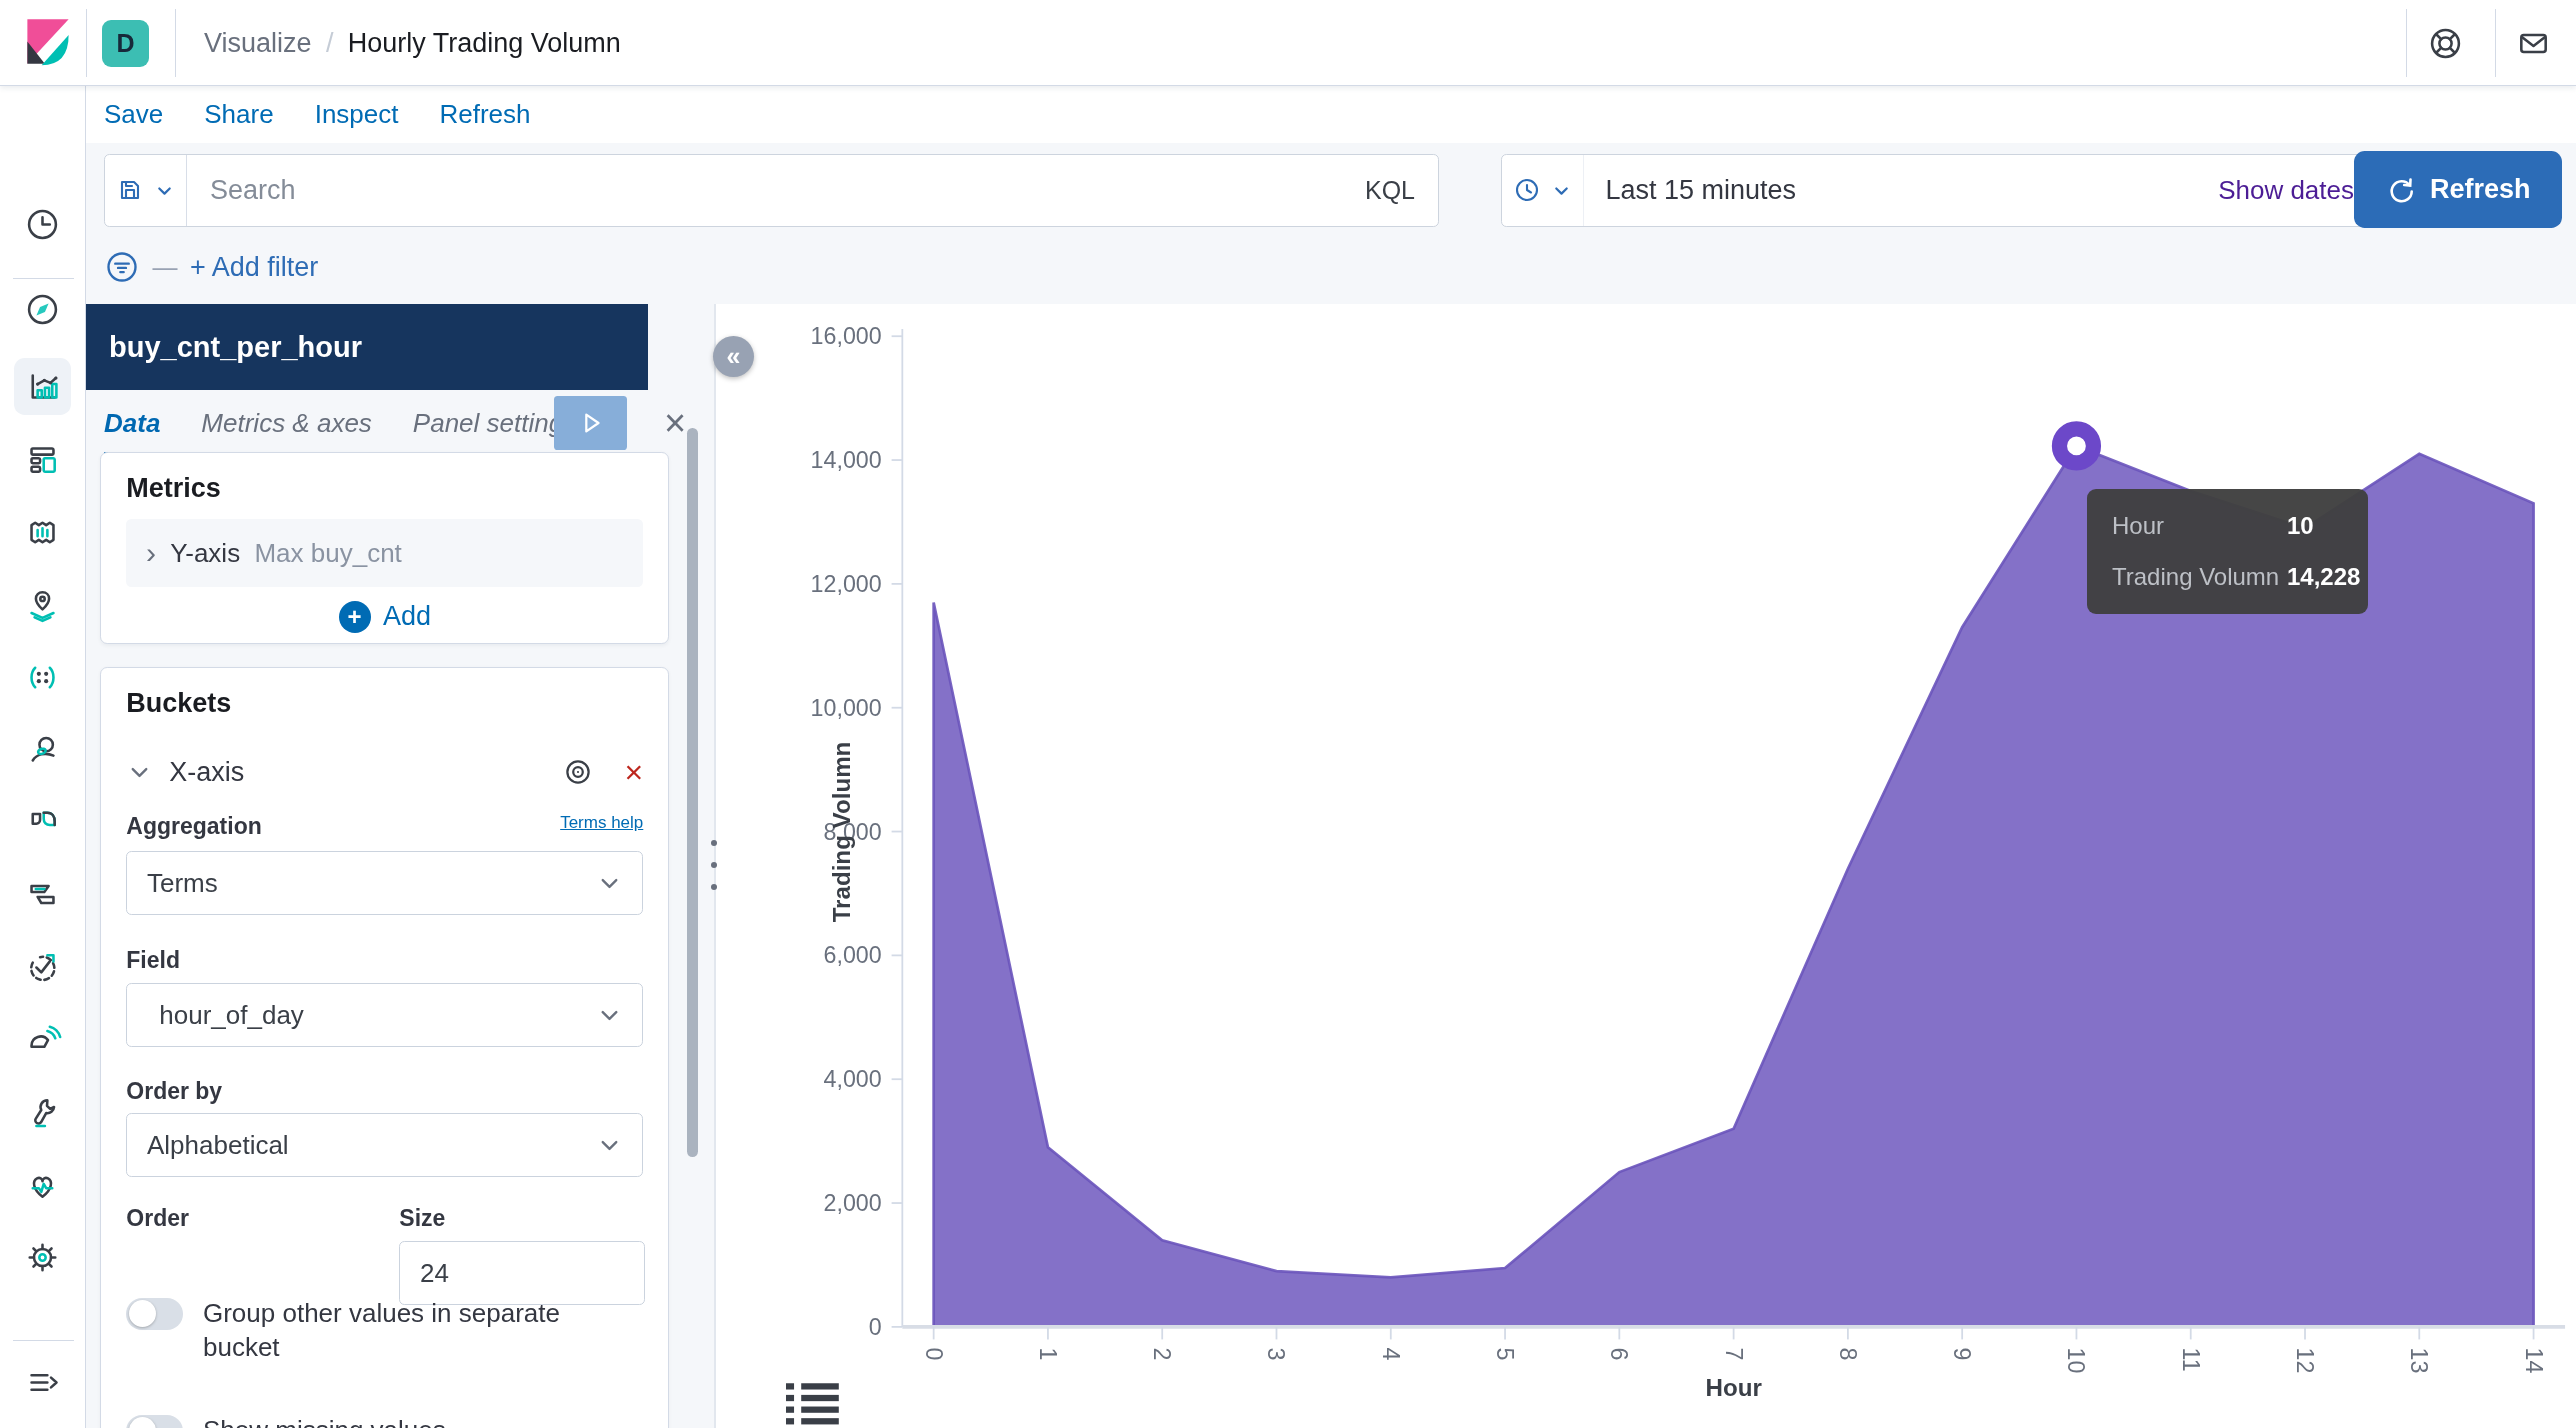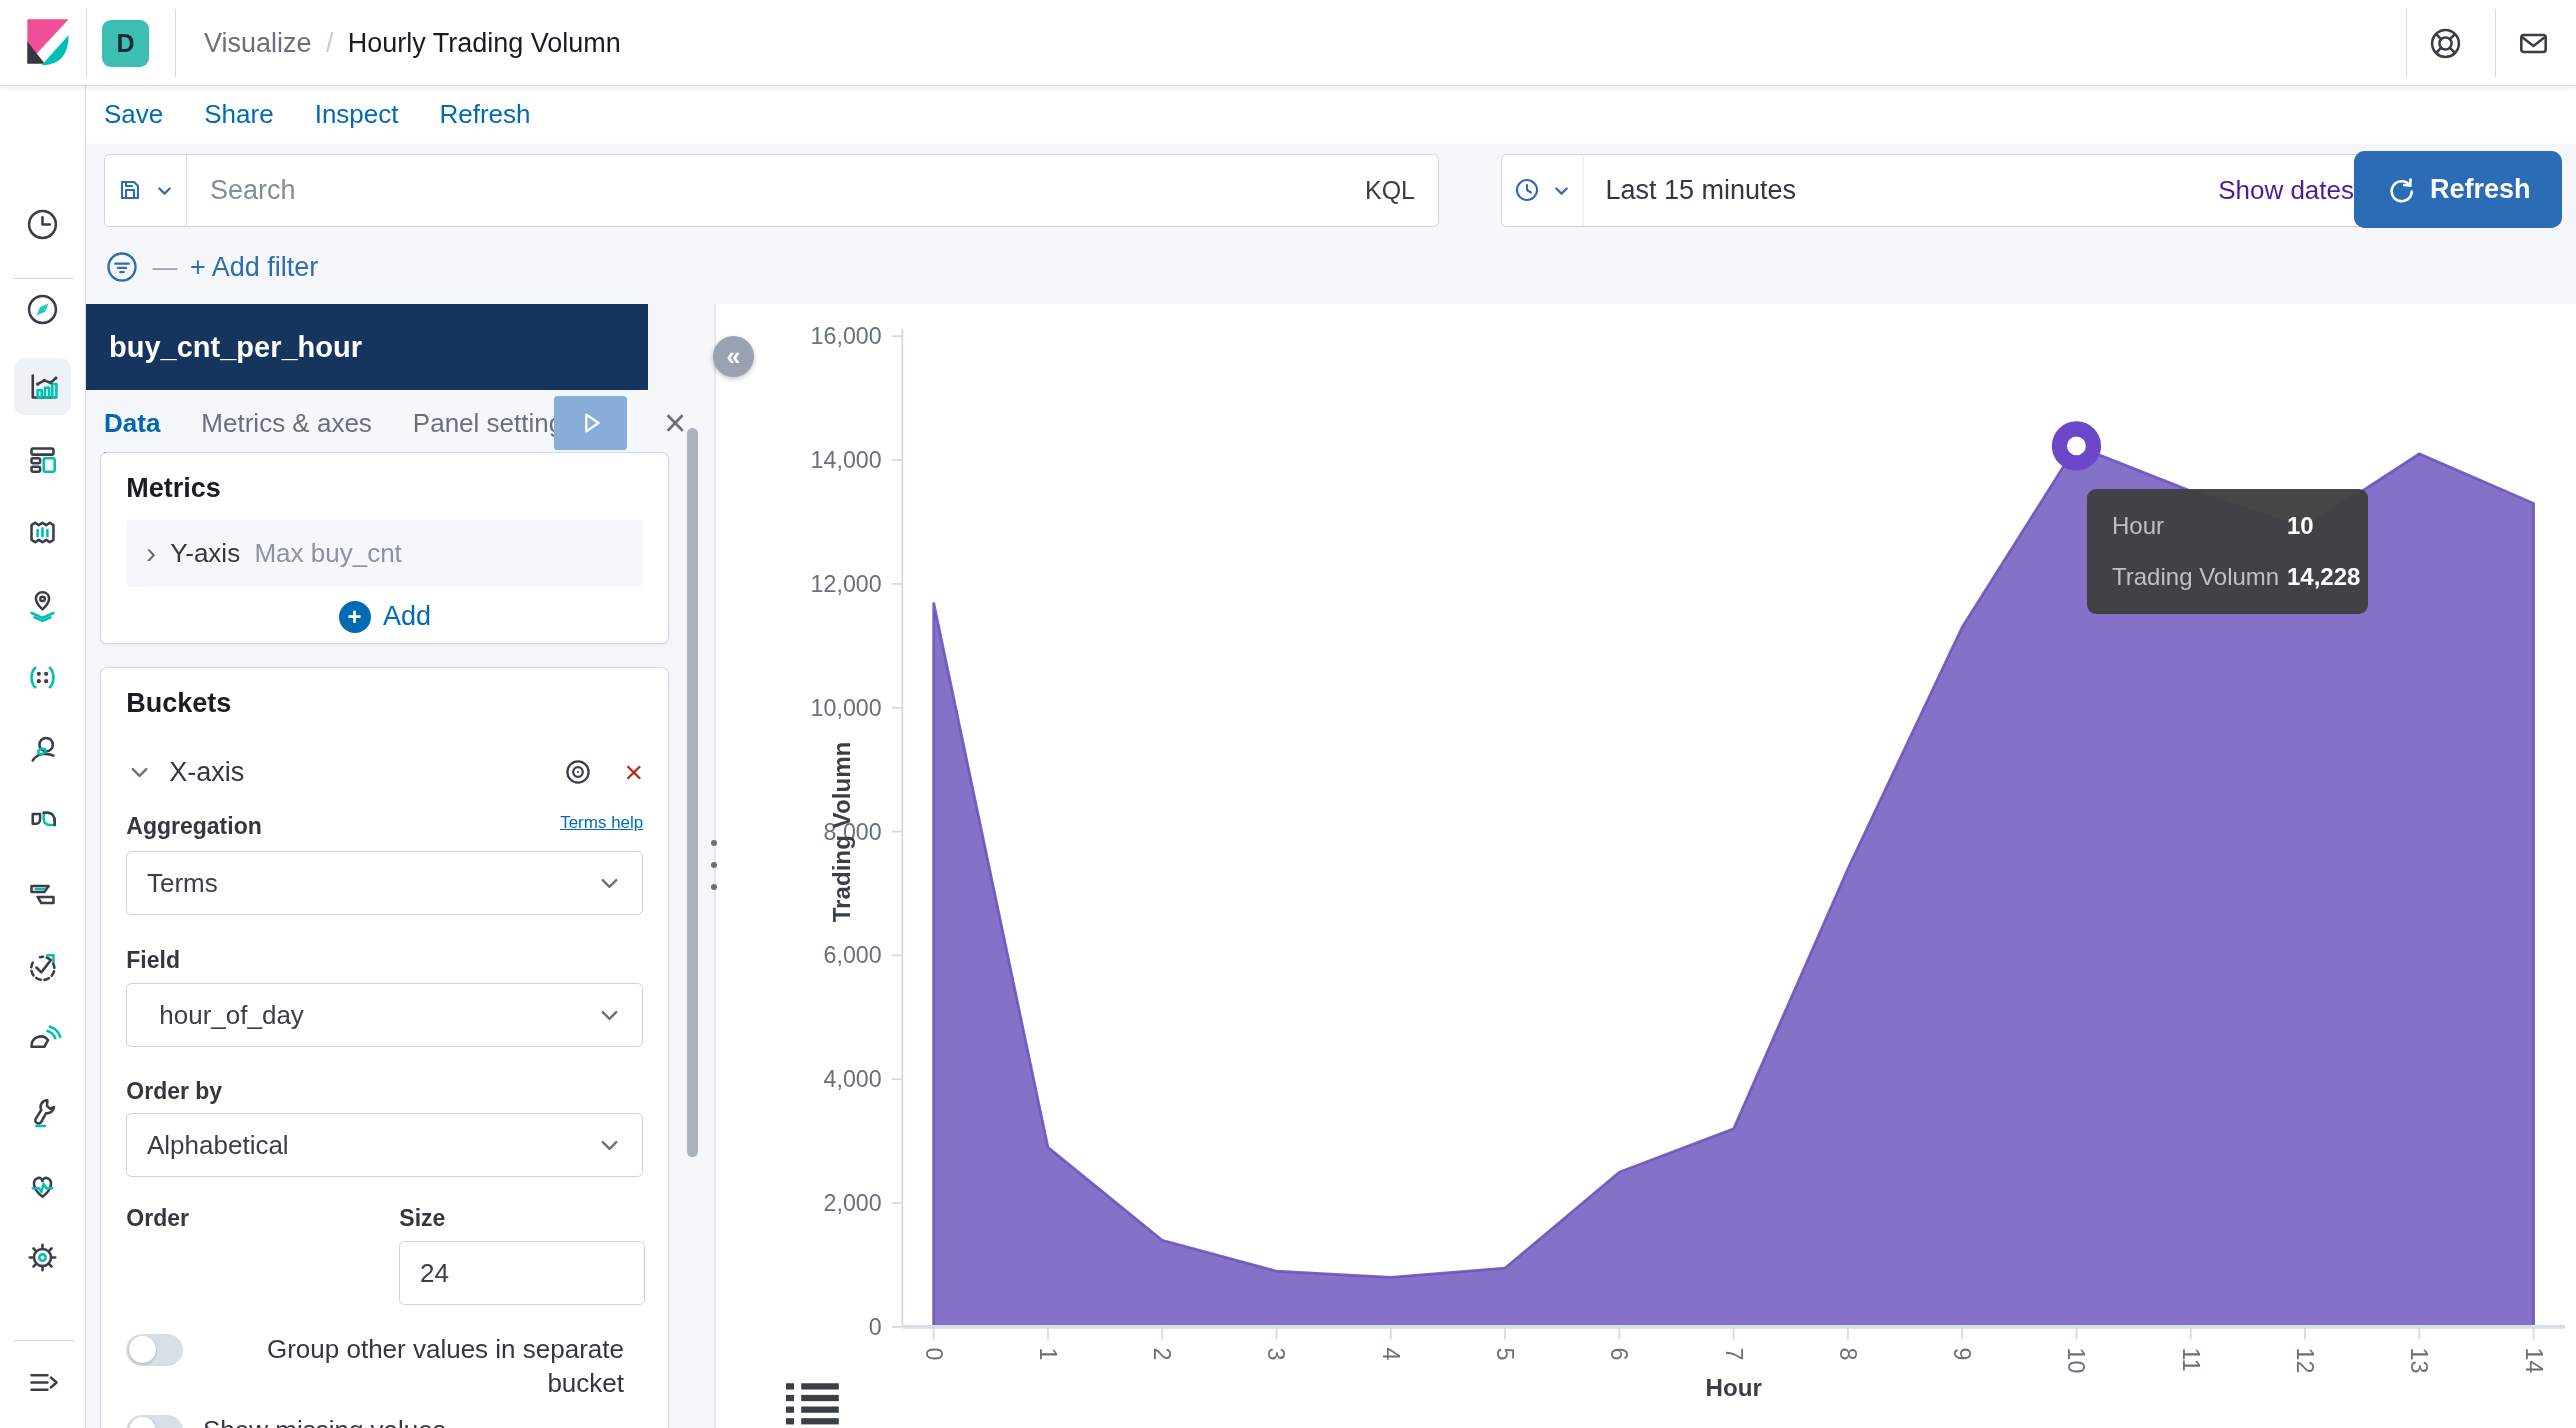--- a/index.html
+++ b/index.html
@@ -62,21 +62,21 @@
   #filter-row { position:absolute; left:18px; top:97px; height:54px; display:flex; align-items:center; gap:12.5px; }
   .filter-dash { color:#98A2B3; font-size:25px; }
   #add-filter { color:#2E6CB5; font-size:27px; cursor:pointer; }
 
   
   #config-panel { position:absolute; left:86px; top:304px; width:628px; height:1124px; background:#F5F7FA; }
   #panel-header { position:absolute; left:0; top:0; width:562px; height:86px; background:#16355E;
                   display:flex; align-items:center; padding-left:23px; }
   #panel-title { color:#fff; font-size:29px; font-weight:bold; }
   #panel-tabs { position:absolute; left:0; top:86px; width:628px; height:66px; display:flex;
-                align-items:center; padding-left:18px; gap:41px; }
+                align-items:center; padding-left:18px; gap:41px;font-style:italic; }
   .tab { font-size:26px; color:#69707D; height:66px; display:flex; align-items:center; position:relative; cursor:pointer; }
   .tab.active { color:#0068B1; font-weight:600; }
   .tab.active::after { content:""; position:absolute; left:0; right:0; bottom:0; height:3.6px; background:#0068B1; }
   #apply-btn { position:absolute; left:468px; top:92px; width:73px; height:54px; background:#87AED9;
                border-radius:3.6px; display:flex; align-items:center; justify-content:center; cursor:pointer; }
   #discard-btn { position:absolute; left:562px; top:92px; width:54px; height:54px; display:flex;
                  align-items:center; justify-content:center; font-size:38px; color:#69707D; cursor:pointer; }
   .card { position:absolute; left:14.3px; width:569px; background:#fff; border:0.9px solid #D3DAE6;
           border-radius:7.2px; box-shadow:0 1.8px 3.6px rgba(53,66,84,.06); }
   .card-heading { position:absolute; left:25px; top:19.7px; font-size:27px; font-weight:bold; color:#1A1C21; }
@@ -400,21 +400,21 @@
       <span>Alphabetical</span>
       <svg class="icon" viewBox="0 0 24 24" width="27" height="27" style="stroke:#69707D;">
           <polyline points="6,9 12,15 18,9"></polyline>
         </svg>
     </div>
     <div class="form-label" style="top:537px;">Order</div>
     <div class="form-label" style="top:537px; left:298px;">Size</div>
     <div class="abs" style="left:298px; top:573px; width:246px; height:64px;">
       <input class="tinput" value="24" style="">
     </div>
-    <div class="toggle-row" style="top:664px;text-align:right;">
+    <div class="toggle-row" style="top:628px;">
       <div class="toggle">
           <div class="knob"></div>
         </div>
       <div class="toggle-label" style="width:421px;">Group other values in separate bucket</div>
     </div>
     <div class="toggle-row" style="top:745px;">
       <div class="toggle">
           <div class="knob"></div>
         </div>
       <div class="toggle-label">Show missing values</div>

